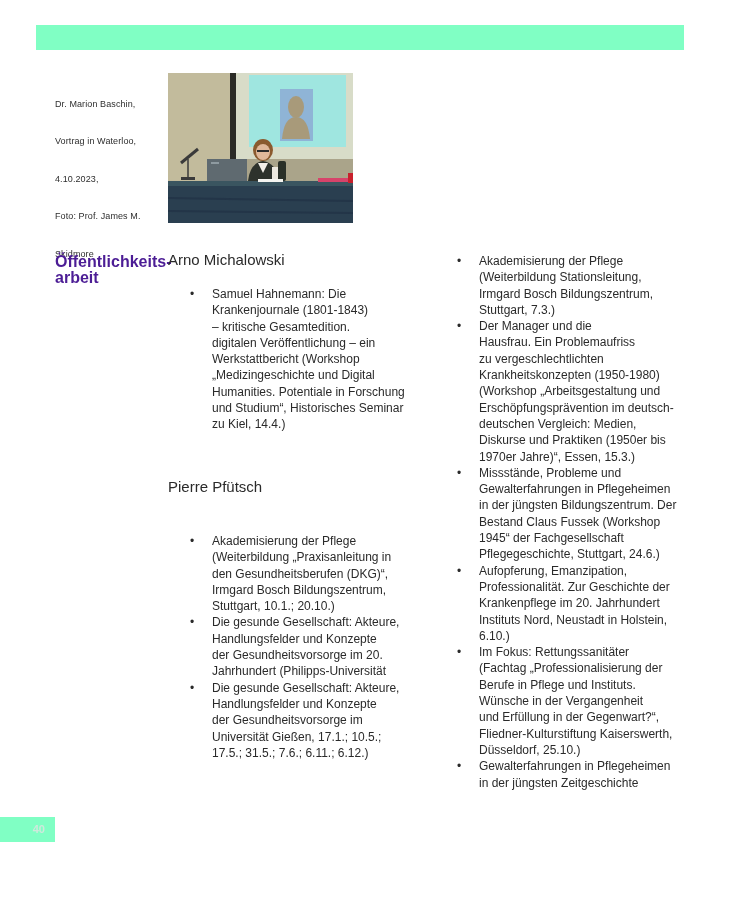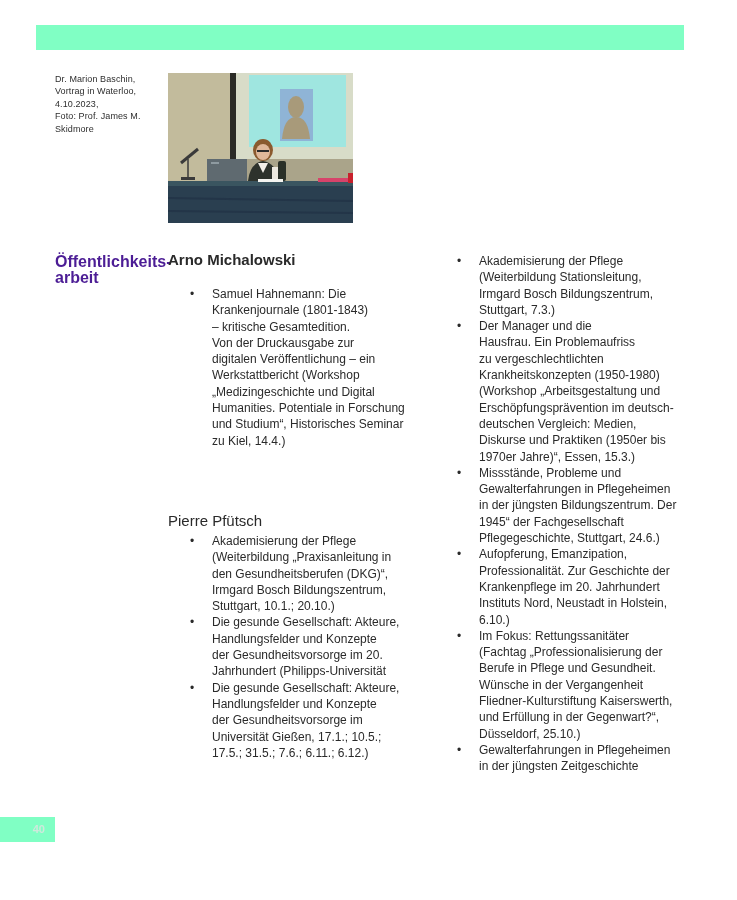--- a/index.html
+++ b/index.html
@@ -9,21 +9,21 @@
     color: #2a2a2a;
   }
   .top-bar {
     position: absolute; left: 36px; top: 25px; width: 648px; height: 25px;
     background: #80ffc4;
   }
   .caption {
     position: absolute; left: 55px; top: 73px; width: 105px;
     font-size: 9px; line-height: 12.4px; color: #2e2e2e; letter-spacing: 0.1px;
   }
-  .caption div { white-space: nowrap; }
+  .caption div { white-space: nowrap; margin-top: 25px; }
   .photo {
     position: absolute; left: 168px; top: 73px; width: 185px; height: 150px;
     overflow: hidden; background: #bdb596;
   }
   .photo svg { display: block; width: 185px; height: 150px; }
 
   .section-label {
     position: absolute; left: 55px; top: 254px; width: 110px;
     font-size: 16px; line-height: 16px; font-weight: bold; color: #4c1d95;
   }
@@ -111,38 +111,37 @@
     <rect x="150" y="105" width="30" height="4" fill="#d7436a"></rect>
     <rect x="180" y="100" width="5" height="10" fill="#c8202c"></rect>
   </svg>
 </div>
 
 <div class="section-label">
   <div>Öffentlichkeits-</div>
   <div>arbeit</div>
 </div>
 
-<div class="person-name" style="top:251px;font-weight:bold;">Arno Michalowski</div>
+<div class="person-name" style="top:251px;">Arno Michalowski</div>
 <ul class="list list-arno" id="list-arno">
     <li>
       <span class="bullet">•</span>
       <span class="line">Samuel Hahnemann: Die</span>
       <span class="line">Krankenjournale (1801-1843)</span>
       <span class="line">– kritische Gesamtedition.</span>
-      <span class="line">Von der Druckausgabe zur</span>
       <span class="line">digitalen Veröffentlichung – ein</span>
       <span class="line">Werkstattbericht (Workshop</span>
       <span class="line">„Medizingeschichte und Digital</span>
       <span class="line">Humanities. Potentiale in Forschung</span>
       <span class="line">und Studium“, Historisches Seminar</span>
       <span class="line">zu Kiel, 14.4.)</span>
     </li>
   </ul>
 
-<div class="person-name" style="top:512px;text-align:center;">Pierre Pfütsch</div>
+<div class="person-name" style="top:478px;text-align:center;">Pierre Pfütsch</div>
 <ul class="list list-pierre" id="list-pierre">
     <li>
       <span class="bullet">•</span>
       <span class="line">Akademisierung der Pflege</span>
       <span class="line">(Weiterbildung „Praxisanleitung in</span>
       <span class="line">den Gesundheitsberufen (DKG)“,</span>
       <span class="line">Irmgard Bosch Bildungszentrum,</span>
       <span class="line">Stuttgart, 10.1.; 20.10.)</span>
     </li>
     <li>
@@ -179,39 +178,40 @@
       <span class="line">Erschöpfungsprävention im deutsch-</span>
       <span class="line">deutschen Vergleich: Medien,</span>
       <span class="line">Diskurse und Praktiken (1950er bis</span>
       <span class="line">1970er Jahre)“, Essen, 15.3.)</span>
     </li>
     <li>
       <span class="bullet">•</span>
       <span class="line">Missstände, Probleme und</span>
       <span class="line">Gewalterfahrungen in Pflegeheimen</span>
       <span class="line">in der jüngsten Bildungszentrum. Der</span>
+      <span class="line">Bestand Claus Fussek (Workshop</span>
       <span class="line">1945“ der Fachgesellschaft</span>
       <span class="line">Pflegegeschichte, Stuttgart, 24.6.)</span>
     </li>
     <li>
       <span class="bullet">•</span>
       <span class="line">Aufopferung, Emanzipation,</span>
       <span class="line">Professionalität. Zur Geschichte der</span>
       <span class="line">Krankenpflege im 20. Jahrhundert</span>
       <span class="line">Instituts Nord, Neustadt in Holstein,</span>
       <span class="line">6.10.)</span>
     </li>
     <li>
       <span class="bullet">•</span>
       <span class="line">Im Fokus: Rettungssanitäter</span>
       <span class="line">(Fachtag „Professionalisierung der</span>
-      <span class="line">Berufe in Pflege und Gesundheit.</span>
+      <span class="line">Berufe in Pflege und Instituts.</span>
       <span class="line">Wünsche in der Vergangenheit</span>
+      <span class="line">und Erfüllung in der Gegenwart?“,</span>
       <span class="line">Fliedner-Kulturstiftung Kaiserswerth,</span>
-      <span class="line">und Erfüllung in der Gegenwart?“,</span>
       <span class="line">Düsseldorf, 25.10.)</span>
     </li>
     <li>
       <span class="bullet">•</span>
       <span class="line">Gewalterfahrungen in Pflegeheimen</span>
       <span class="line">in der jüngsten Zeitgeschichte</span>
     </li>
   </ul>
 
 <div class="page-tab">

